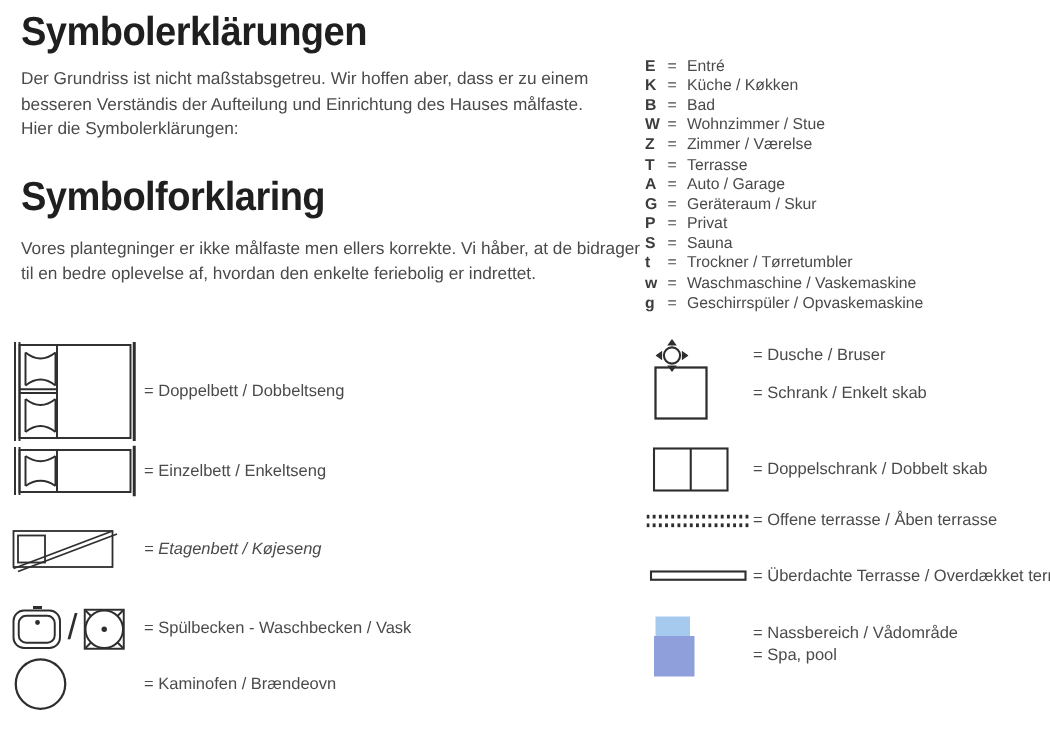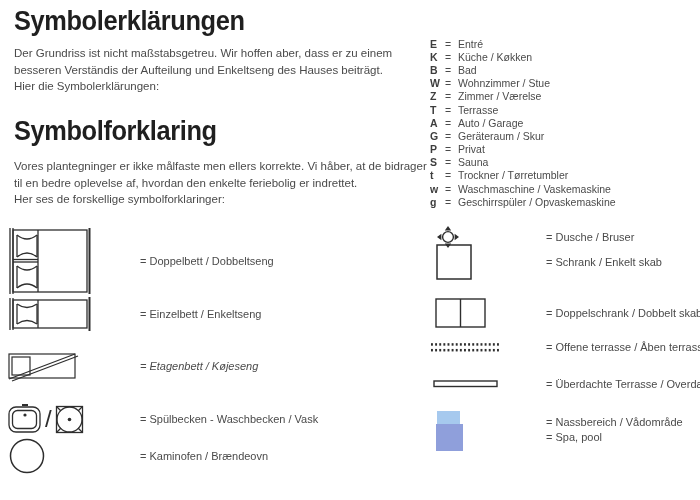--- a/index.html
+++ b/index.html
@@ -14,47 +14,46 @@
     white-space:nowrap;
   }
   .para{position:absolute;left:14px;font-size:11.5px;line-height:16.5px;color:#4a4a4a;}
   .para span{display:block;white-space:nowrap;}
   
   .abbr-list{position:absolute;left:430px;top:37px;}
   .abbr-row{display:flex;height:13.2px;align-items:center;font-size:10.5px;color:#4a4a4a;}
   .abbr-key{width:15px;font-weight:bold;color:#3d3d3d;}
   .abbr-eq{width:13px;}
   
-  .legend-row{position:absolute;display:flex;align-items:center;gap:44px;}
+  .legend-row{position:absolute;display:flex;align-items:center;}
   .legend-row.left{left:8px;}
   .legend-row.right{left:434px;}
   .sym-slot{width:88px;display:flex;align-items:center;flex:none;}
   .legend-row.right .sym-slot{width:68px;}
   .legend-label{font-size:11px;color:#4a4a4a;white-space:nowrap;}
   .slash{font-size:24px;font-weight:300;color:#2e2e2e;margin:0 3px;line-height:1;}
   .swatch{flex:none;}
   svg{display:block;}
 </style>
 </head>
 <body>
 
 <div id="page">
 
   <h1 class="heading" style="top:6px;">Symbolerklärungen</h1>
   <div class="para" style="top:45px;">
     <span>Der Grundriss ist nicht maßstabsgetreu. Wir hoffen aber, dass er zu einem</span>
-    <span>besseren Verständis der Aufteilung und Enkeltseng des Hauses beiträgt.</span>
+    <span>besseren Verständis der Aufteilung und Einrichtung des Hauses målfaste.</span>
     <span>Hier die Symbolerklärungen:</span>
   </div>
 
   <h1 class="heading" style="top:116px;">Symbolforklaring</h1>
   <div class="para" style="top:158px;">
     <span>Vores plantegninger er ikke målfaste men ellers korrekte. Vi håber, at de bidrager</span>
     <span>til en bedre oplevelse af, hvordan den enkelte feriebolig er indrettet.</span>
-    <span>Her ses de forskellige symbolforklaringer:</span>
   </div>
 
   <div class="abbr-list">
     <div class="abbr-row">
         <span class="abbr-key">E</span>
         <span class="abbr-eq">=</span>
         <span>Entré</span>
       </div>
     <div class="abbr-row">
         <span class="abbr-key">K</span>

